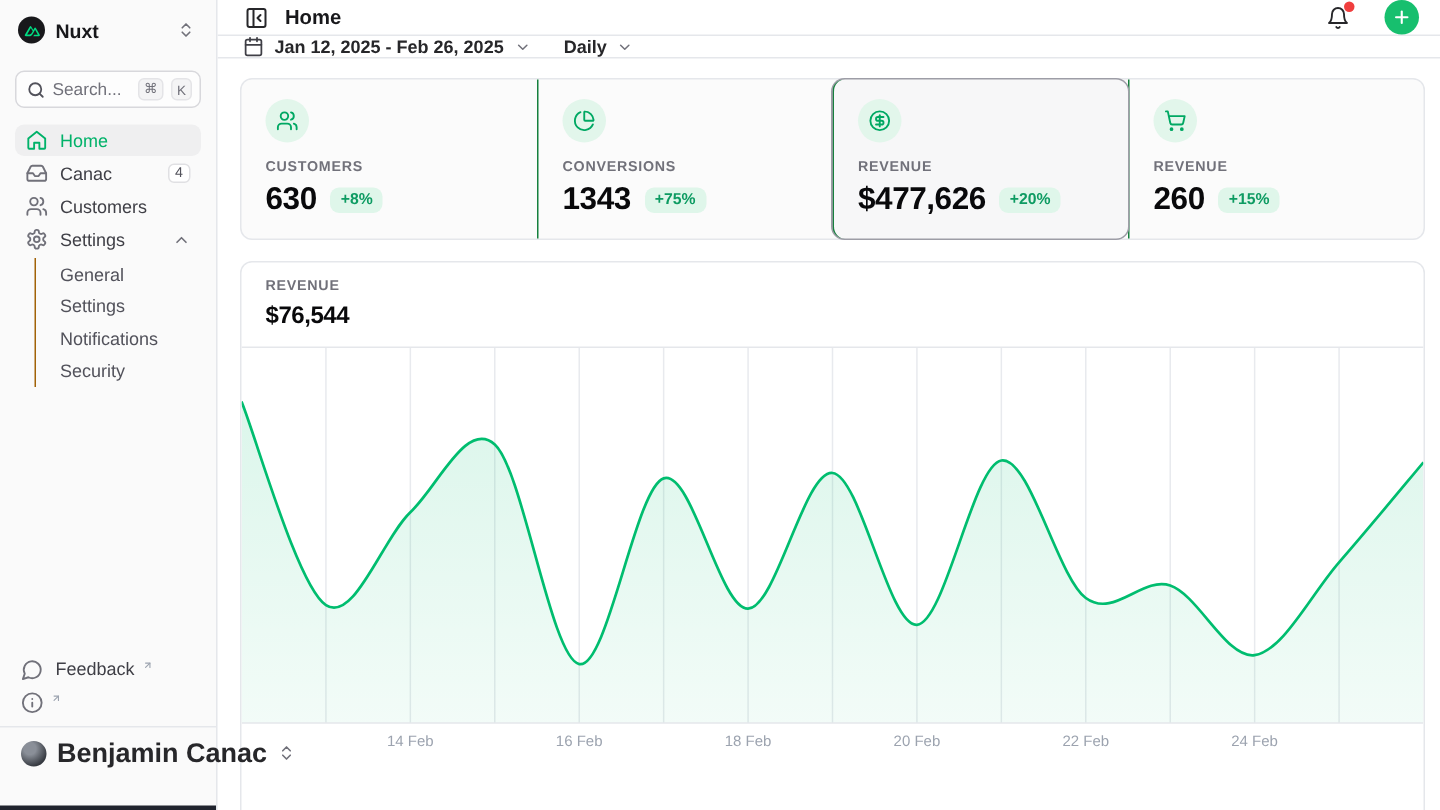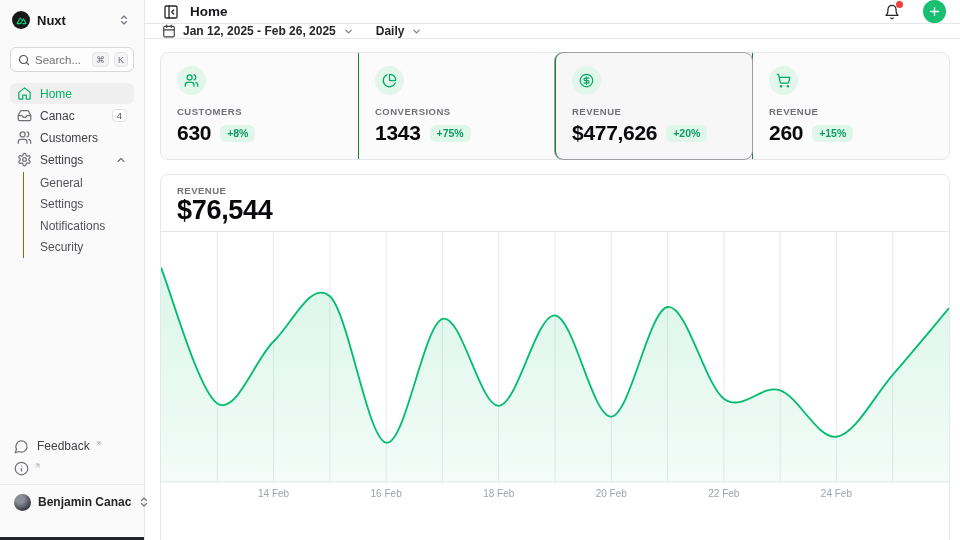--- a/index.html
+++ b/index.html
@@ -45,21 +45,21 @@
   .side-footer { margin-bottom:4px;margin-top:12px; }
   .foot-item { display:flex; align-items:center; gap:8px; height:22px; padding:0 4px;
     color:#3f3f46; cursor:pointer; }
   .foot-item .nav-label { font-size:12px; font-weight:500; }
   .ext { width:7px; height:7px; color:#9ca3af; margin:-6px 0 0 -3px; }
   .ext svg { width:100%; height:100%; display:block; }
   .side-sep { border-top:1px solid #e5e7eb; margin:5px -10px 5px -10px; }
   .user-row { display:flex; align-items:center; gap:7px; height:24px; padding:0 4px; cursor:pointer; }
   .avatar { width:17px; height:17px; border-radius:50%; flex-shrink:0;
     background:radial-gradient(circle at 35% 30%, #8a8f98 0 25%, #3b3f46 70%, #15171c 100%); }
-  .user-name { font-size:12px; font-weight:600; color:#27272a; flex:1; white-space:nowrap; }
+  .user-name { font-size:18px; font-weight:600; color:#27272a; flex:1; white-space:nowrap; }
   .side-scrollbar { position:absolute; left:0; bottom:0; width:144px; height:3px;
     background:#20242e; }
 
   
   .main { flex:1; display:flex; flex-direction:column; min-width:0; }
   .topbar { height:40px; border-bottom:1px solid #e5e7eb; display:flex; align-items:center;
     padding:0 14px 0 17px; gap:10px; }
   .icon-btn { width:18px; height:18px; color:#27272a; cursor:pointer; background:none; border:none;
     display:flex; align-items:center; justify-content:center; }
   .icon-btn svg { width:16px; height:16px; display:block; }
@@ -95,21 +95,21 @@
     color:#71717a; }
   .stat-vrow { margin-top:4px; display:flex; align-items:center; gap:9px; }
   .stat-value { font-size:21px; font-weight:700; color:#09090b; letter-spacing:-.3px; }
   .delta-badge { background:#dff6ea; color:#0d9b62; font-size:10.5px; font-weight:600;
     padding:2.5px 7px; border-radius:6px; }
 
   .chart-card { margin-top:14px; border:1px solid #e5e7eb; border-radius:8px; background:#fff;
     height:400px; overflow:hidden; }
   .chart-head { padding:10px 16px 8px 16px; border-bottom:1px solid #e5e7eb; }
   .chart-label { font-size:9.5px; font-weight:600; letter-spacing:.5px; color:#71717a; }
-  .chart-value { margin-top:2px; font-size:27px; font-weight:700; color:#09090b;
+  .chart-value { margin-top:2px; font-size:16px; font-weight:700; color:#09090b;
     letter-spacing:-.3px; line-height:25px; }
   .chart-body { width:100%; }
   .chart-body svg { display:block; width:100%; height:auto; }
   .chart-body text { font-family:"Liberation Sans","DejaVu Sans",sans-serif; font-size:10px;
     fill:#9ca3af; }
 </style>
 </head>
 <body>
 
 <div class="app">

